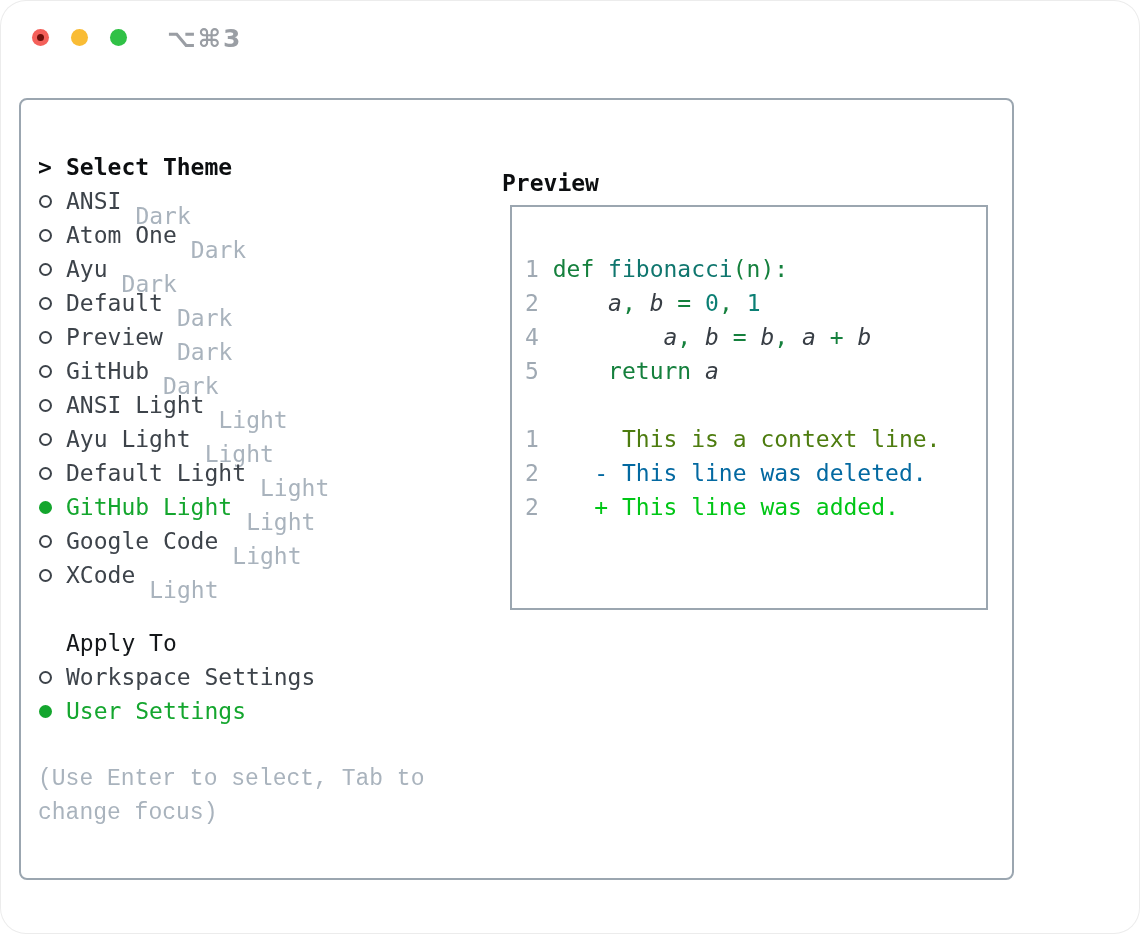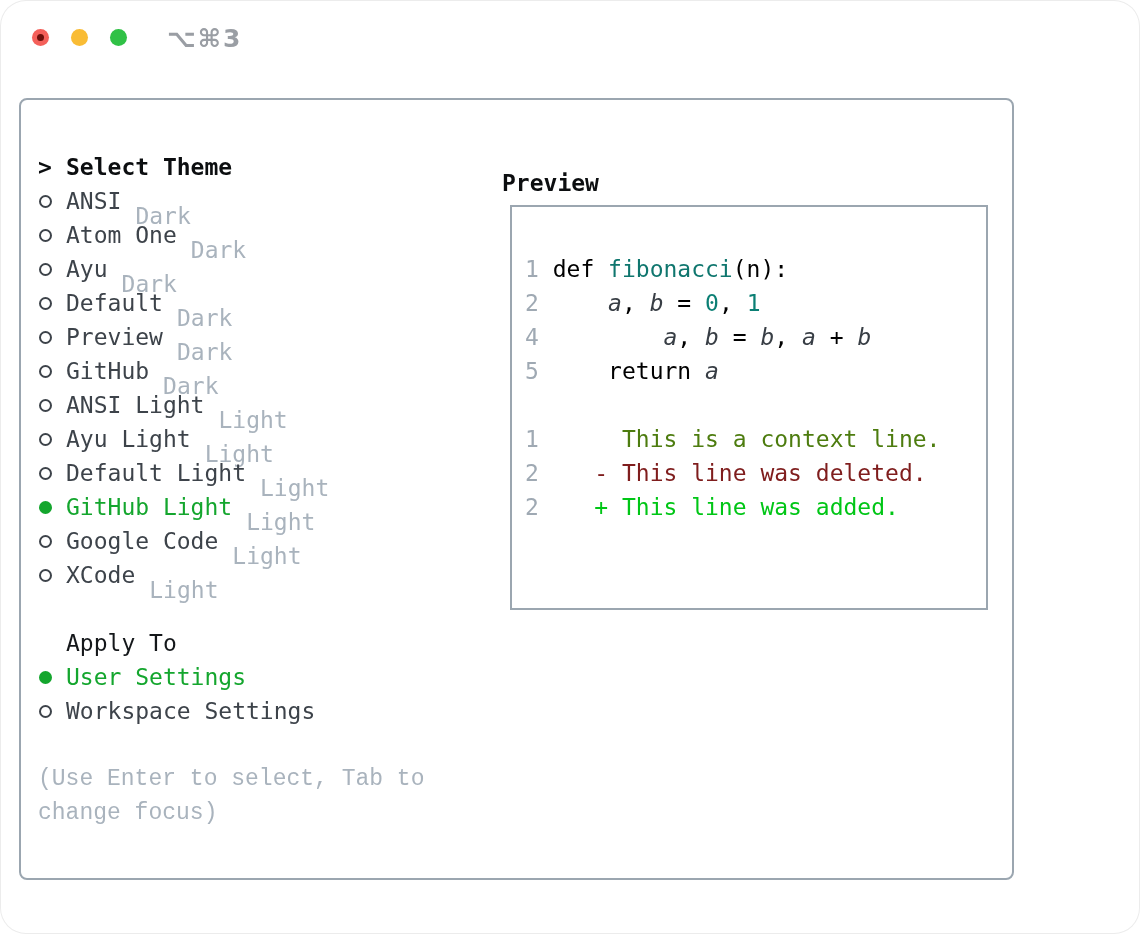--- a/index.html
+++ b/index.html
@@ -36,27 +36,27 @@
   .hint{font-size:23px;line-height:34px;color:#a9b3bd;white-space:pre;font-family:Liberation Mono, monospace;}
 
   
   .preview-heading{position:absolute;left:481px;top:66px;height:34px;display:flex;align-items:center;
                    font-size:23px;font-weight:bold;color:#0c0e10;}
   .preview-box{position:absolute;left:489px;top:105px;width:478px;height:405px;
                border:2px solid #9ba6b0;box-sizing:border-box;background:#fff;
                padding:45px 0 0 13px;overflow:hidden;}
   .code-line{height:34px;font-size:23px;line-height:34px;white-space:pre;}
   .sn{color:#9fa9b3;}
-  .c{color:#000000;text-align:right;}
+  .c{color:#15803d;text-align:right;}
   .fn{color:#0f766e;text-align:center;}
   .bi{color:#1f96c9;}
   .nm{color:#0b7f74;}
   .v{color:#383e45;font-style:italic;}
   .ctx{color:#4d7c0f;}
-  .del{color:#7f1d1d;text-align:center;}
+  .del{color:#0369a1;text-align:center;}
   .add{color:#00c616;}
 </style>
 </head>
 <body>
 
 <div class="window">
 
   <div class="titlebar">
     <span class="tl tl-close">
         <span class="inner"></span>
@@ -90,22 +90,22 @@
         </div>
 
       <div class="spacer"></div>
 
       <div class="row">
         <span class="marker"></span>
         <span class="heading" style="font-weight:normal;color:#14171a;">Apply To</span>
       </div>
 
       <div id="apply-list">
+          <div class="row"><span class="marker"><span class="dot"></span></span><span class="t-name">Workspace Settings</span></div>
           <div class="row"><span class="marker"><span class="dot sel"></span></span><span class="t-name sel">User Settings</span></div>
-          <div class="row"><span class="marker"><span class="dot"></span></span><span class="t-name">Workspace Settings</span></div>
         </div>
 
       <div class="spacer"></div>
 
       <div class="hint">(Use Enter to select, Tab to</div>
       <div class="hint">change focus)</div>
     </div>
 
     <div class="preview-heading">Preview</div>
 

